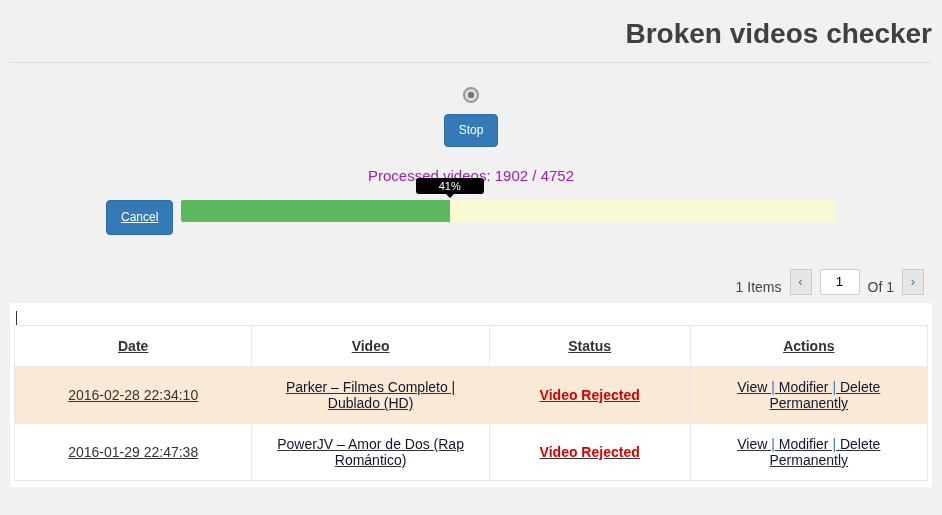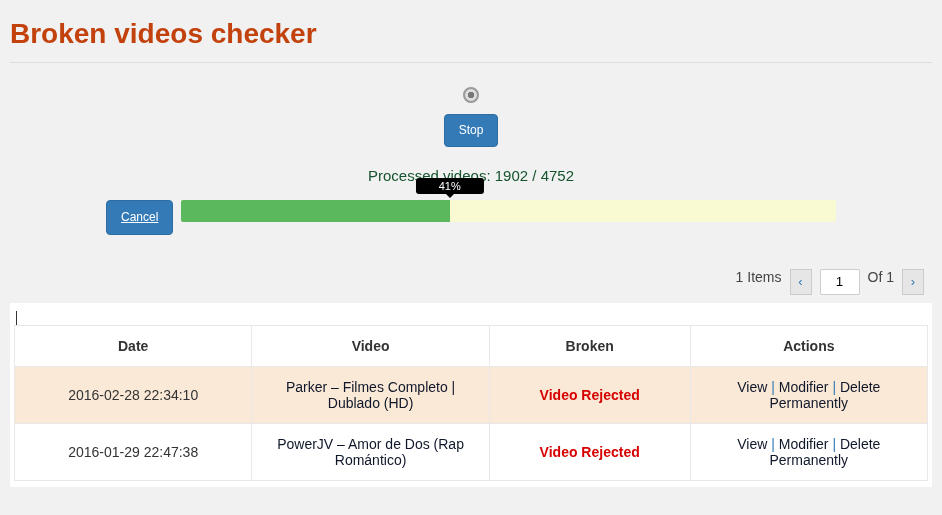--- a/index.html
+++ b/index.html
@@ -8,24 +8,24 @@
   font-size: 14px;
   color: #333;
   background: #f1f1f1;
   padding: 0;
 }
 .container {
   width: 942px;
   padding: 10px;
 }
 h1.page-title {
-  text-align: left;
+  text-align: right;
   font-size: 28px;
   font-weight: bold;
-  color: #c2410c;
+  color: #404040;
   margin: 8px 0 12px;
 }
 .hr {
   border: 0;
   border-top: 1px solid #ddd;
   margin: 0 0 24px;
 }
 .center { text-align: center; }
 .spinner-wrap { margin: 12px 0 6px; }
 .spinner {
@@ -44,21 +44,21 @@
   border-radius: 4px;
   cursor: pointer;
   border: 1px solid transparent;
   color: #fff;
   background: #337ab7;
   border-color: #2e6da4;
 }
 .btn-row { margin: 8px 0 20px; }
 .processed-text {
   text-align: center;
-  color: #14532d;
+  color: #a21caf;
   font-size: 15px;
   margin: 6px 0 16px;
 }
 .progress-row {
   display: flex;
   align-items: flex-start;
   gap: 8px;
   padding: 0 96px 0 96px;
   margin-bottom: 30px;
 }
@@ -98,21 +98,21 @@
   border-radius: 2px;
   overflow: hidden;
 }
 .progress-fill {
   height: 100%;
   background: #5cb85c;
 }
 .pagination-row {
   display: flex;
   justify-content: flex-end;
-  align-items: flex-start;
+  align-items: flex-end;
   gap: 8px;
   padding: 4px 8px 8px;
   color: #444;
 }
 .pagination-row .pgbtn {
   display: inline-flex;
   align-items: center;
   justify-content: center;
   width: 22px; height: 26px;
   background: #e6e6e6;
@@ -124,20 +124,21 @@
 .pagination-row input.page-input {
   width: 40px;
   height: 26px;
   text-align: center;
   border: 1px solid #ccc;
   border-radius: 2px;
 }
 .table-wrap {
   background: #fff;
   padding: 6px 4px;
+  text-decoration: underline;
 }
 .cursor-caret {
   display: inline-block;
   width: 1px;
   height: 14px;
   background: #333;
   margin-left: 2px;
   vertical-align: middle;
 }
 table.data {
@@ -211,21 +212,21 @@
     <span class="pgbtn">›</span>
   </div>
 
   <div class="table-wrap">
     <span class="cursor-caret"></span>
     <table class="data">
       <thead>
         <tr>
           <th class="col-date">Date</th>
           <th class="col-video">Video</th>
-          <th class="col-status">Broken</th>
+          <th class="col-status">Status</th>
           <th class="col-actions">Actions</th>
         </tr>
       </thead>
       <tbody id="table-body">
           <tr>
             <td>2016-02-28 22:34:10</td>
             <td><a class="link">Parker – Filmes Completo | Dublado (HD)</a></td>
             <td><span class="status-rejected">Video Rejected</span></td>
             <td><a class="link">View</a><span class="action-sep"> | </span><a class="link">Modifier</a><span class="action-sep"> | </span><a class="link">Delete Permanently</a></td>
           </tr>

